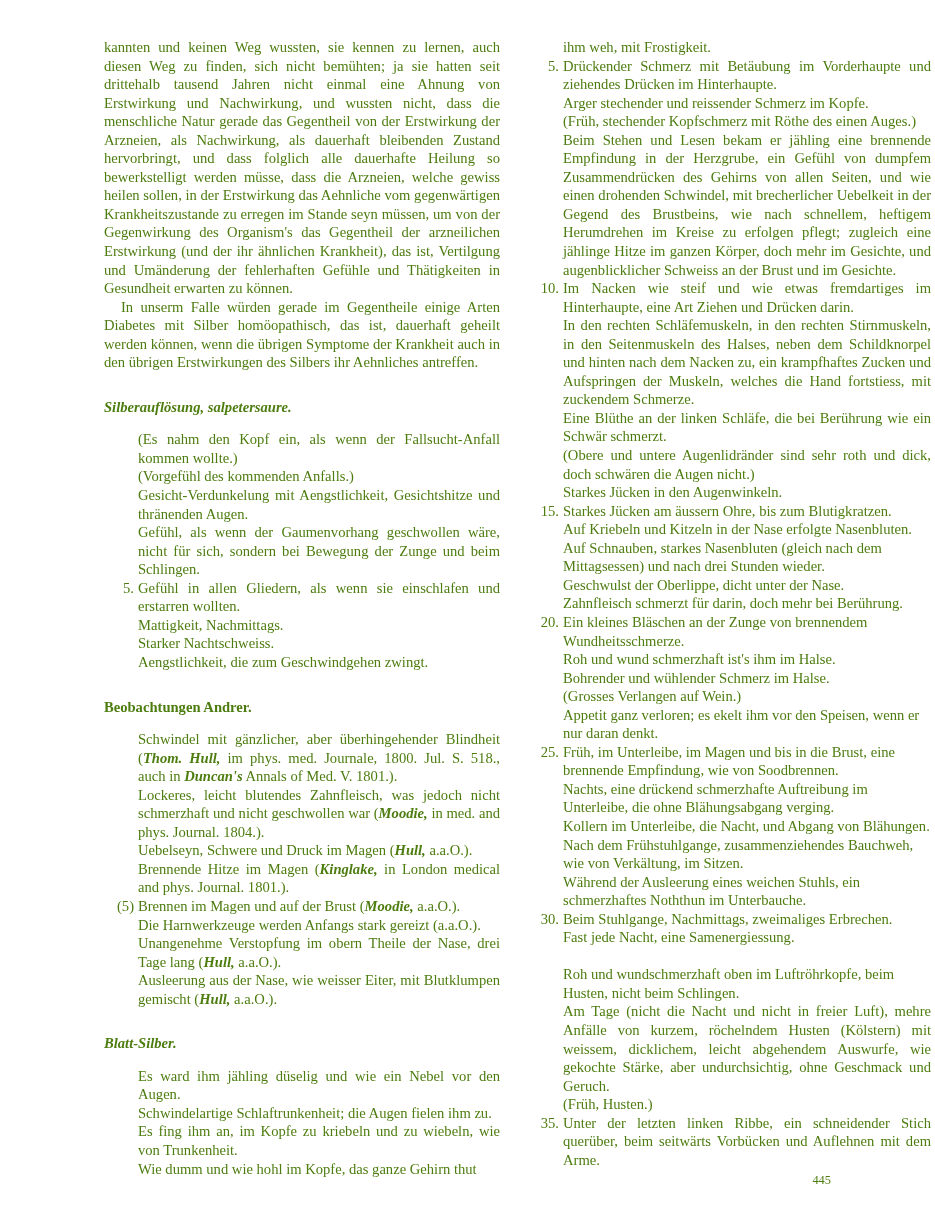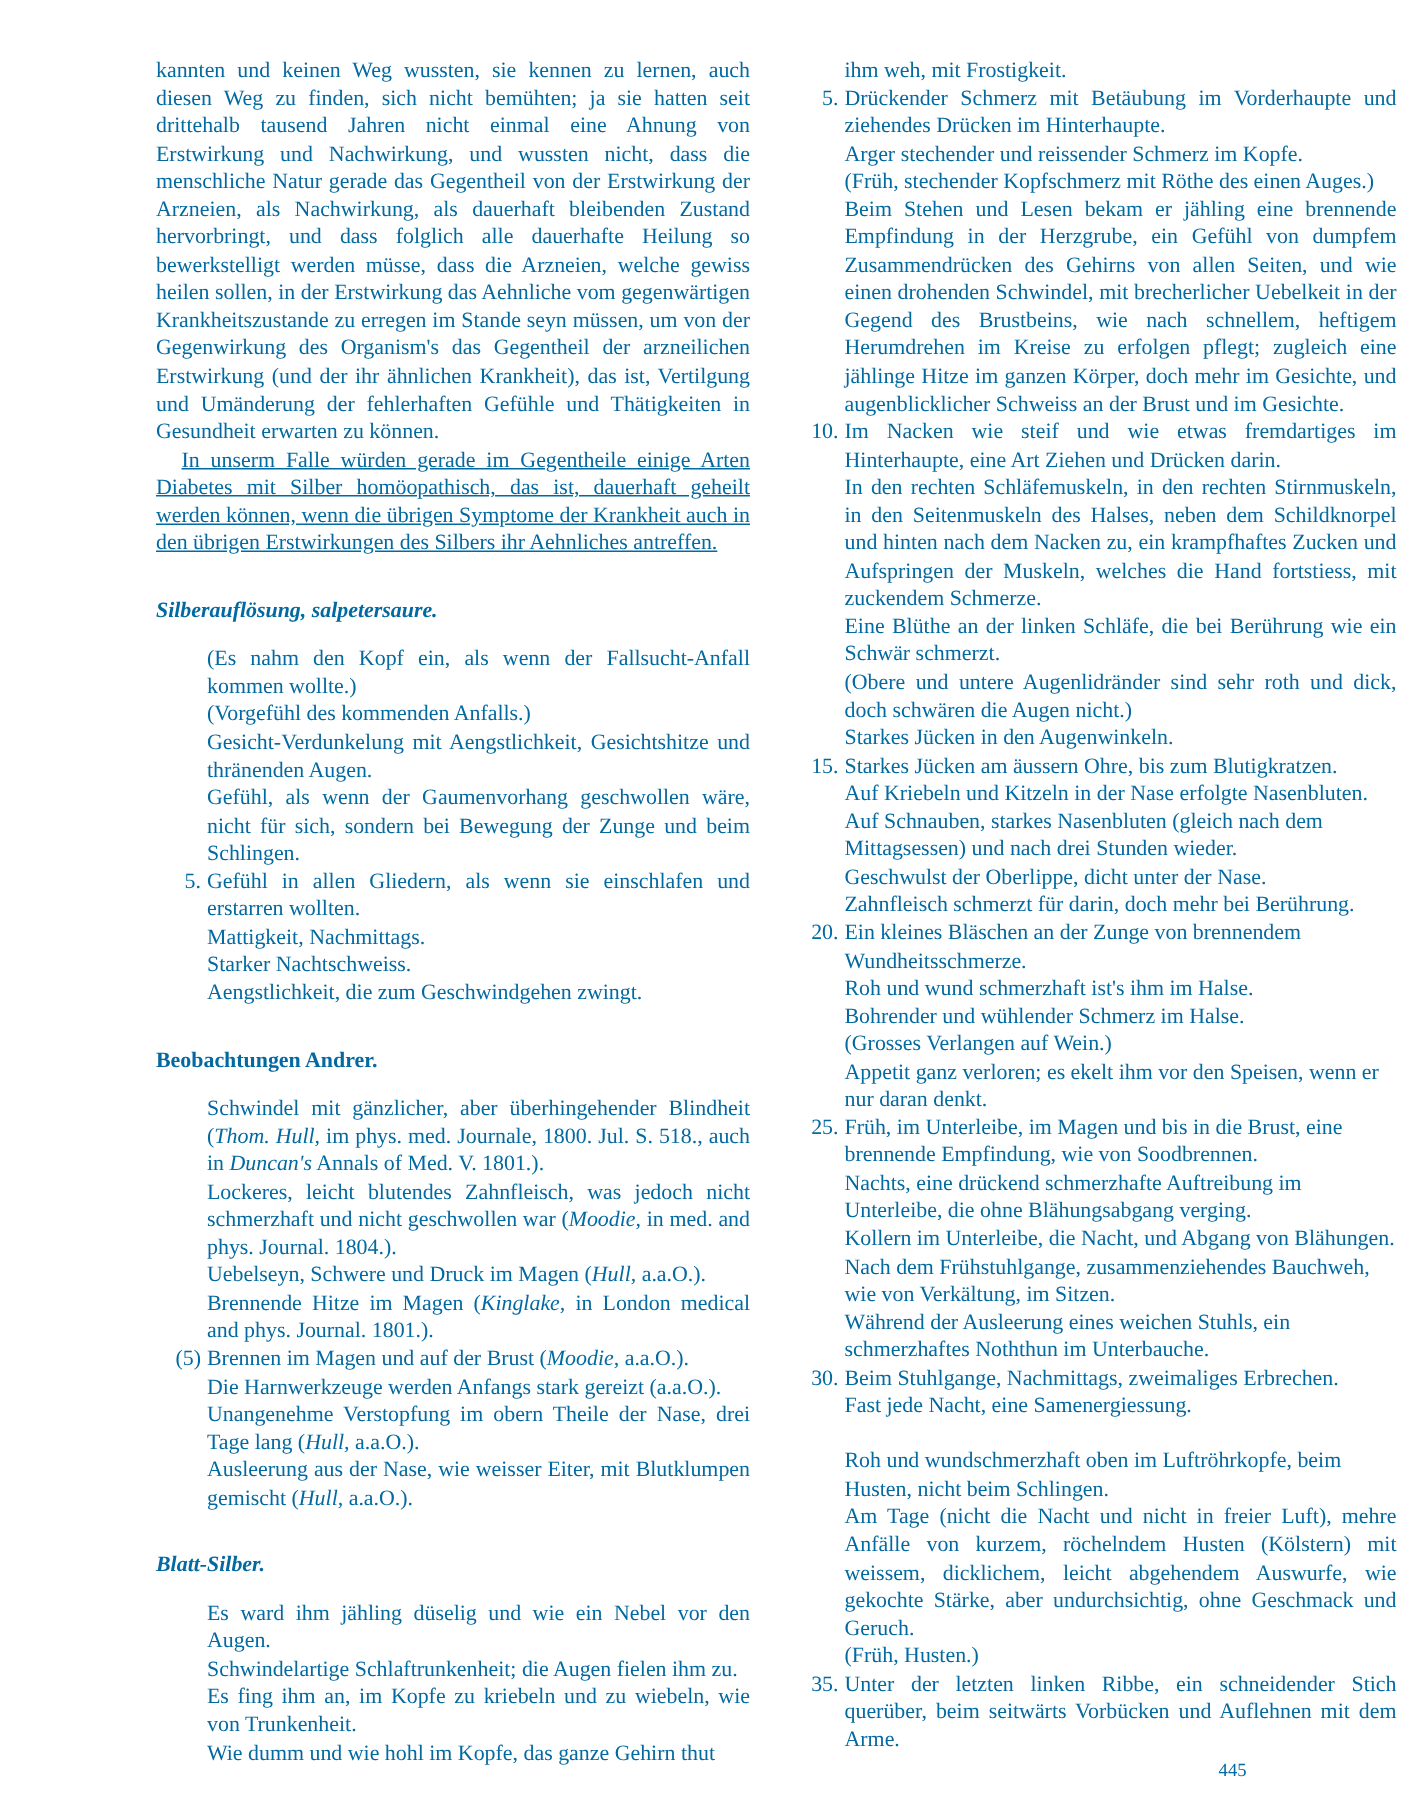--- a/index.html
+++ b/index.html
@@ -6,21 +6,21 @@
     margin: 0;
     padding: 0;
     background: #ffffff;
   }
   .page {
     position: relative;
     width: 935px;
     height: 1210px;
     background: #ffffff;
     font-family: "Liberation Serif", "DejaVu Serif", serif;
-    color: #0369a1;
+    color: #4d7c0f;
     overflow: hidden;
   }
   .columns {
     position: absolute;
     top: 38px;
     left: 104px;
     width: 727px;
     height: 1120px;
     display: flex;
     gap: 35px;
@@ -33,21 +33,21 @@
 
   
   .para {
     font-size: 14.6px;
     line-height: 18.55px;
     text-align: justify;
     text-justify: inter-word;
     margin: 0;
     hyphens: manual;
   }
-  .para.indent { text-indent: 17px; text-decoration: underline; }
+  .para.indent { text-indent: 17px; }
 
   
   .heading {
     text-align: left;
     font-size: 14.6px;
     line-height: 18.55px;
     font-weight: bold;
     margin: 0;
   }
   .heading.ital { font-style: italic; }
@@ -78,21 +78,21 @@
     font-size: 14.6px;
     line-height: 18.55px;
   }
   .sym.nojust { text-align: left; }
 
   
   .col.left .symlist { margin-left: 8px; }
   .col.left .sym { padding-left: 26px; }
   .col.left .sym > .num { width: 22px; }
 
-  .sym i, .para i { font-style: italic; }
+  .sym i, .para i { font-style: italic; font-weight: bold; }
 
   .blankline { height: 18.55px; }
 
   .folio {
     position: absolute;
     right: 104px;
     bottom: 22px;
     font-size: 12.4px;
     line-height: 16px;
     text-align: right;

